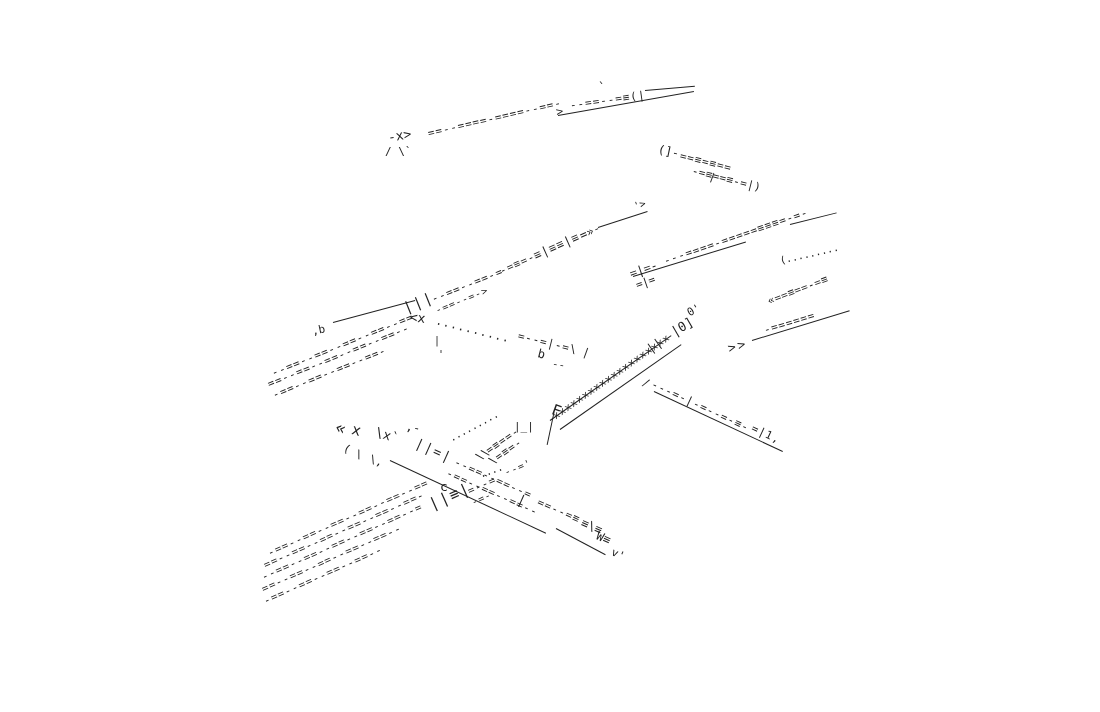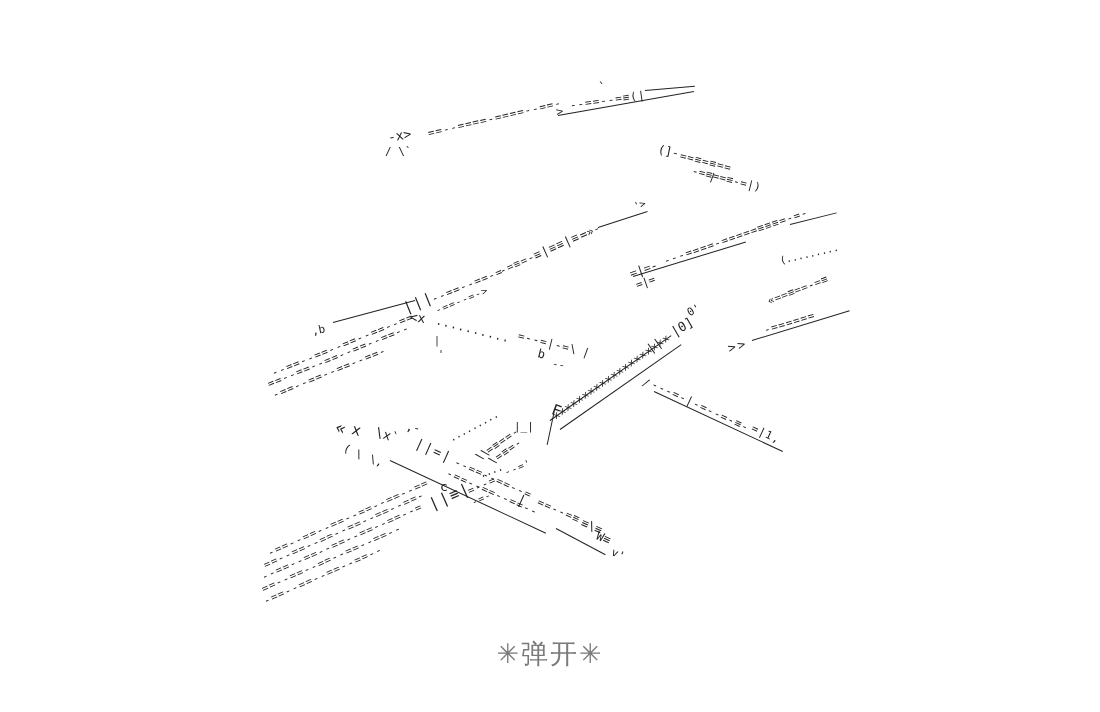--- a/index.html
+++ b/index.html
@@ -128,14 +128,13 @@
       <div class="art-text" style="left: 262px; top: 572px; transform: rotate(-24deg); font-size: 11px; letter-spacing: 1px;">--==--==--==--==--==--=</div>
       <div class="art-text" style="left: 262px; top: 584px; transform: rotate(-24deg); font-size: 11px; letter-spacing: 1px;">==--==--==--==--==--</div>
       <div class="art-text" style="left: 264px; top: 596px; transform: rotate(-24deg); font-size: 11px; letter-spacing: 1px;">-==--==--==--==--</div>
       <div class="art-text" style="left: 430px; top: 498px; transform: rotate(-24deg); font-size: 15px; letter-spacing: 2px;">||≡|</div>
       <div class="art-text" style="left: 468px; top: 486px; transform: rotate(-24deg); font-size: 11px; letter-spacing: 1px;">=--=</div>
       <div class="art-text" style="left: 472px; top: 498px; transform: rotate(-24deg); font-size: 10px; letter-spacing: 1px;">-=-</div>
       <div class="art-text" style="left: 440px; top: 480px; transform: rotate(0deg); font-size: 13px;">c</div>
       <div class="art-text" style="left: 480px; top: 470px; transform: rotate(-20deg); font-size: 10px;">....</div>
       <div class="art-text" style="left: 505px; top: 468px; transform: rotate(-22deg); font-size: 10px; letter-spacing: 1px;">--='</div>
     </div>
-  <div class="caption" style="color: rgb(122, 122, 122);">✳弹开✳</div>
 </div>
 
 </body></html>

